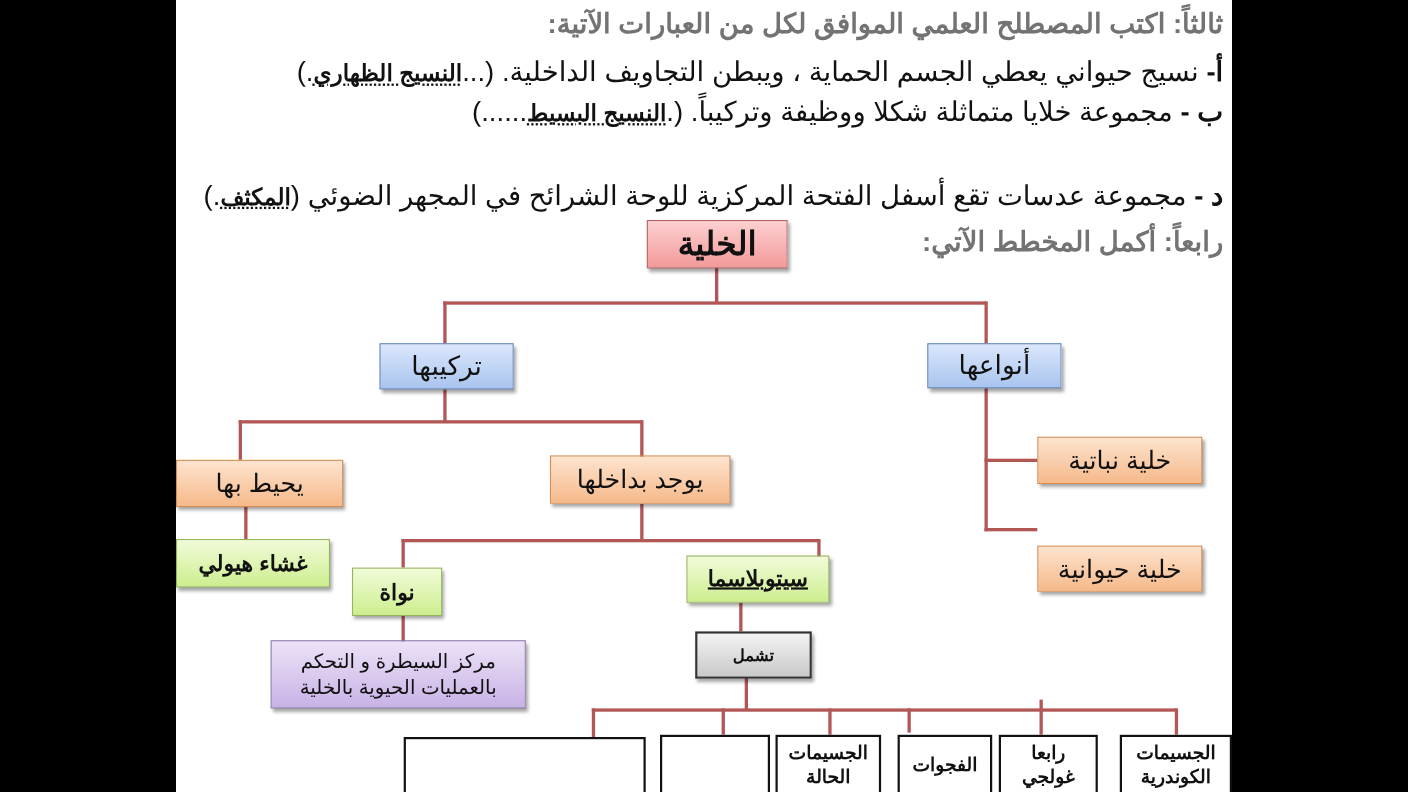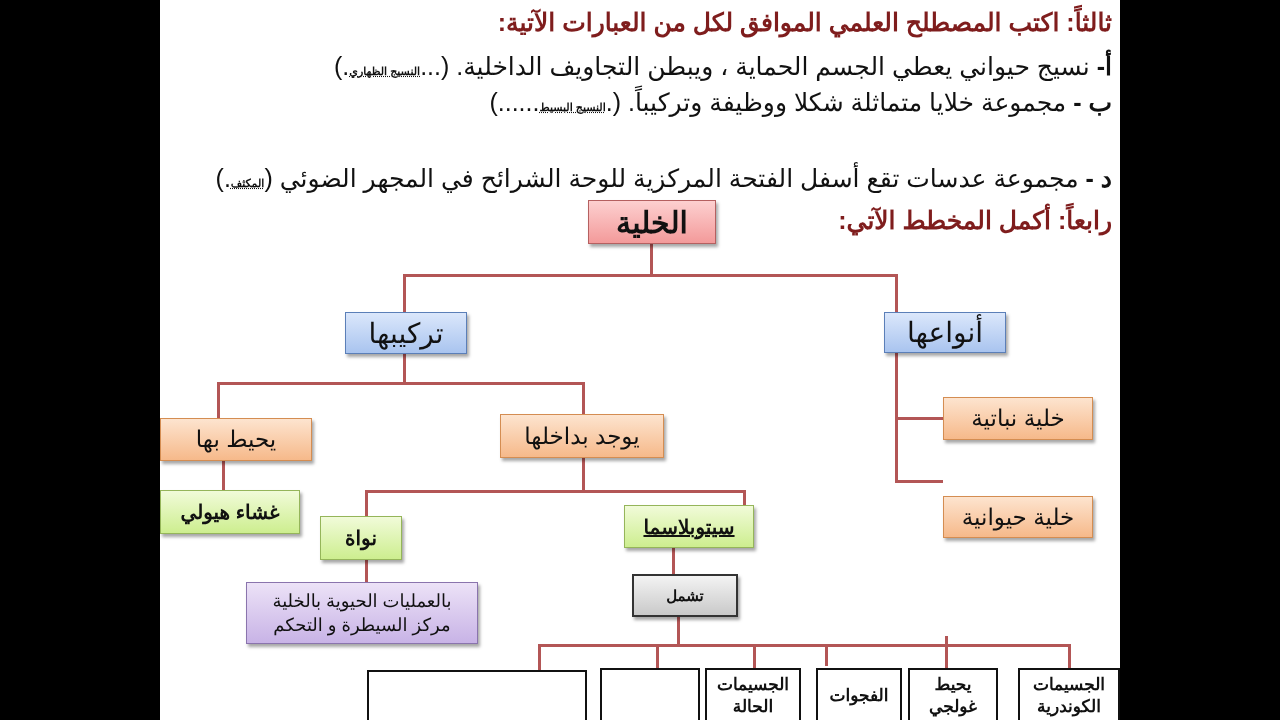--- a/index.html
+++ b/index.html
@@ -1,29 +1,29 @@
 <!DOCTYPE html>
 <html><head>
 <meta charset="utf-8">
 <style>
   html,body{margin:0;padding:0;}
   body{width:1280px;height:720px;background:#000;position:relative;overflow:hidden;
        font-family:"DejaVu Sans","Liberation Sans",sans-serif;}
   .slide{position:absolute;left:160px;top:0;width:960px;height:720px;background:#fff;overflow:hidden;}
   .line{position:absolute;right:8px;direction:rtl;text-align:right;white-space:nowrap;
         font-family:"Liberation Sans",sans-serif;font-size:25px;color:#111;line-height:32px;}
-  .heading{color:#7f1d1d;font-weight:bold;}
-  .answer{font-weight:bold;font-size:11px;text-decoration:underline dotted;}
+  .heading{color:#737373;font-weight:bold;}
+  .answer{font-weight:bold;font-size:21px;text-decoration:underline dotted;}
   .lbl{font-weight:bold;}
   .connector{position:absolute;background:#b35656;}
   .node{position:absolute;box-sizing:border-box;display:flex;align-items:center;justify-content:center;
         text-align:center;direction:rtl;font-family:"Liberation Sans",sans-serif;color:#111;
         box-shadow:2px 3px 3px rgba(0,0,0,0.35);}
   .n-pink{background:linear-gradient(#fdd0d0,#f39a9a);border:1.5px solid #b56060;font-weight:bold;font-size:30px;}
-  .n-blue{background:linear-gradient(#dbe7fb,#a9c4ef);border:1.5px solid #5b7fb8;font-size:28px;}
+  .n-blue{background:linear-gradient(#dbe7fb,#a9c4ef);border:1.5px solid #5b7fb8;font-size:24px;}
   .n-orange{background:linear-gradient(#fde4cf,#f6b98a);border:1.5px solid #d48d52;font-size:23px;}
   .n-green{background:linear-gradient(#f1fbd9,#cdee8f);border:1.5px solid #95b55a;font-size:20px;font-weight:bold;}
   .n-purple{background:linear-gradient(#ece2f7,#c8b3e6);border:1.5px solid #8a74ad;font-size:18px;line-height:24px;}
   .n-gray{background:linear-gradient(#f3f3f3,#c9c9c9);border:2px solid #333;font-size:15px;font-weight:bold;}
   .n-empty{background:#fff;border:2px solid #111;box-shadow:none;font-size:17px;font-weight:bold;line-height:22px;}
 </style>
 </head>
 <body>
 
 <div class="slide">
@@ -79,45 +79,45 @@
   <div class="connector" style="left:378px;top:644px;width:3px;height:26px;"></div>
   <div class="connector" style="left:496px;top:644px;width:3px;height:24px;"></div>
   <div class="connector" style="left:593px;top:644px;width:3px;height:24px;"></div>
   <div class="connector" style="left:665px;top:644px;width:3px;height:22px;"></div>
   <div class="connector" style="left:785px;top:636px;width:3px;height:32px;"></div>
   <div class="connector" style="left:908px;top:644px;width:3px;height:24px;"></div>
 
   <div class="node n-pink" style="left:428px;top:200px;width:128px;height:44px;">الخلية</div>
 
   <div class="node n-blue" style="left:185px;top:312px;width:122px;height:42px;">تركيبها</div>
-  <div class="node n-blue" style="left:683px;top:312px;width:122px;height:41px;margin-left:41px;">أنواعها</div>
+  <div class="node n-blue" style="left:683px;top:312px;width:122px;height:41px;">أنواعها</div>
 
   <div class="node n-orange" style="left:783px;top:397px;width:150px;height:43px;">خلية نباتية</div>
   <div class="node n-orange" style="left:783px;top:460px;width:150px;height:42px;margin-top:36px;">خلية حيوانية</div>
 
   <div class="node n-orange" style="left:0px;top:418px;width:152px;height:43px;">يحيط بها</div>
   <div class="node n-orange" style="left:340px;top:414px;width:164px;height:44px;">يوجد بداخلها</div>
 
   <div class="node n-green" style="left:0px;top:490px;width:140px;height:44px;">غشاء هيولي</div>
   <div class="node n-green" style="left:160px;top:516px;width:82px;height:44px;">نواة</div>
   <div class="node n-green" style="left:464px;top:505px;width:130px;height:43px;text-decoration:underline;">سيتوبلاسما</div>
 
   <div class="node n-purple" style="left:86px;top:582px;width:232px;height:62px;flex-direction:column;">
+    <span>مركز السيطرة و التحكم</span>
     <span>بالعمليات الحيوية بالخلية</span>
-    <span>مركز السيطرة و التحكم</span>
   </div>
 
   <div class="node n-gray" style="left:472px;top:574px;width:106px;height:43px;">تشمل</div>
 
   <div class="node n-empty" style="left:858px;top:668px;width:102px;height:56px;flex-direction:column;">
     <span>الجسيمات</span>
     <span>الكوندرية</span>
   </div>
   <div class="node n-empty" style="left:748px;top:668px;width:90px;height:56px;flex-direction:column;">
-    <span>يحيط</span>
+    <span>رابعا</span>
     <span>غولجي</span>
   </div>
   <div class="node n-empty" style="left:656px;top:668px;width:86px;height:56px;flex-direction:column;">
     <span>الفجوات</span>
     <span></span>
   </div>
   <div class="node n-empty" style="left:545px;top:668px;width:96px;height:56px;flex-direction:column;">
     <span>الجسيمات</span>
     <span>الحالة</span>
   </div>

